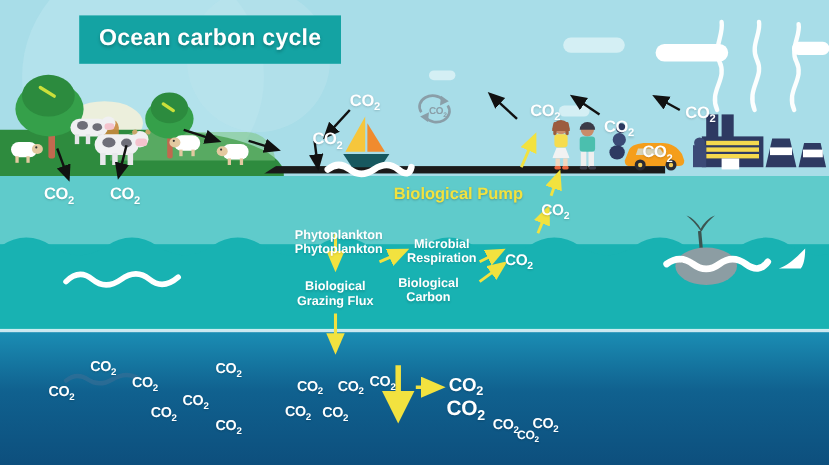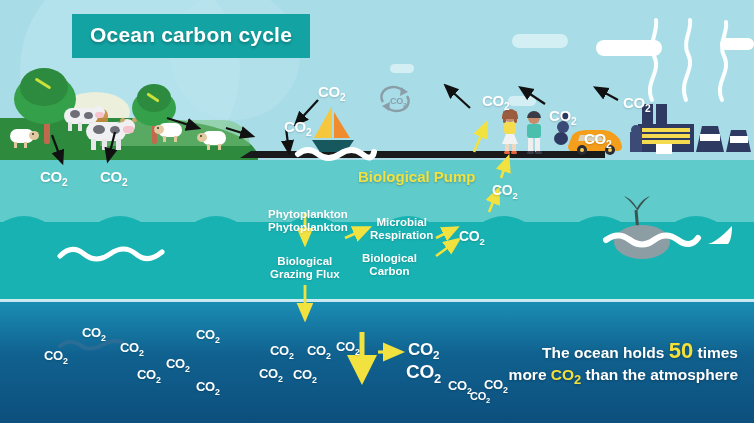--- a/index.html
+++ b/index.html
@@ -325,24 +325,20 @@
   </div>
   <div class="abs lbl" style="left:370px;top:216px;font-size:11.5px;">
     <div>Microbial</div>
     <div>Respiration</div>
   </div>
   <div class="abs lbl" style="left:362px;top:252px;font-size:11.5px;">
     <div>Biological</div>
     <div>Carbon</div>
   </div>
 
-  <div class="abs" id="statement">
-    <span>The ocean holds </span><span class="hi big">50</span><span> times</span><br>
-    <span>more </span><span class="hi"><span>CO</span><sub>2</sub></span><span> than the atmosphere</span>
-  </div>
 
   <div id="co2-layer">
       <div class="abs co2" style="left: 40px; top: 168px; font-size: 15px;">CO<sub>2</sub></div>
       <div class="abs co2" style="left: 100px; top: 168px; font-size: 15px;">CO<sub>2</sub></div>
       <div class="abs co2" style="left: 318px; top: 83px; font-size: 15px;">CO<sub>2</sub></div>
       <div class="abs co2" style="left: 284px; top: 118px; font-size: 15px;">CO<sub>2</sub></div>
       <div class="abs co2" style="left: 390px; top: 96px; font-size: 9px; color: rgb(138, 158, 168); text-shadow: none;">CO<sub>2</sub></div>
       <div class="abs co2" style="left: 482px; top: 92px; font-size: 15px;">CO<sub>2</sub></div>
       <div class="abs co2" style="left: 549px; top: 107px; font-size: 15px;">CO<sub>2</sub></div>
       <div class="abs co2" style="left: 623px; top: 94px; font-size: 15px;">CO<sub>2</sub></div>

